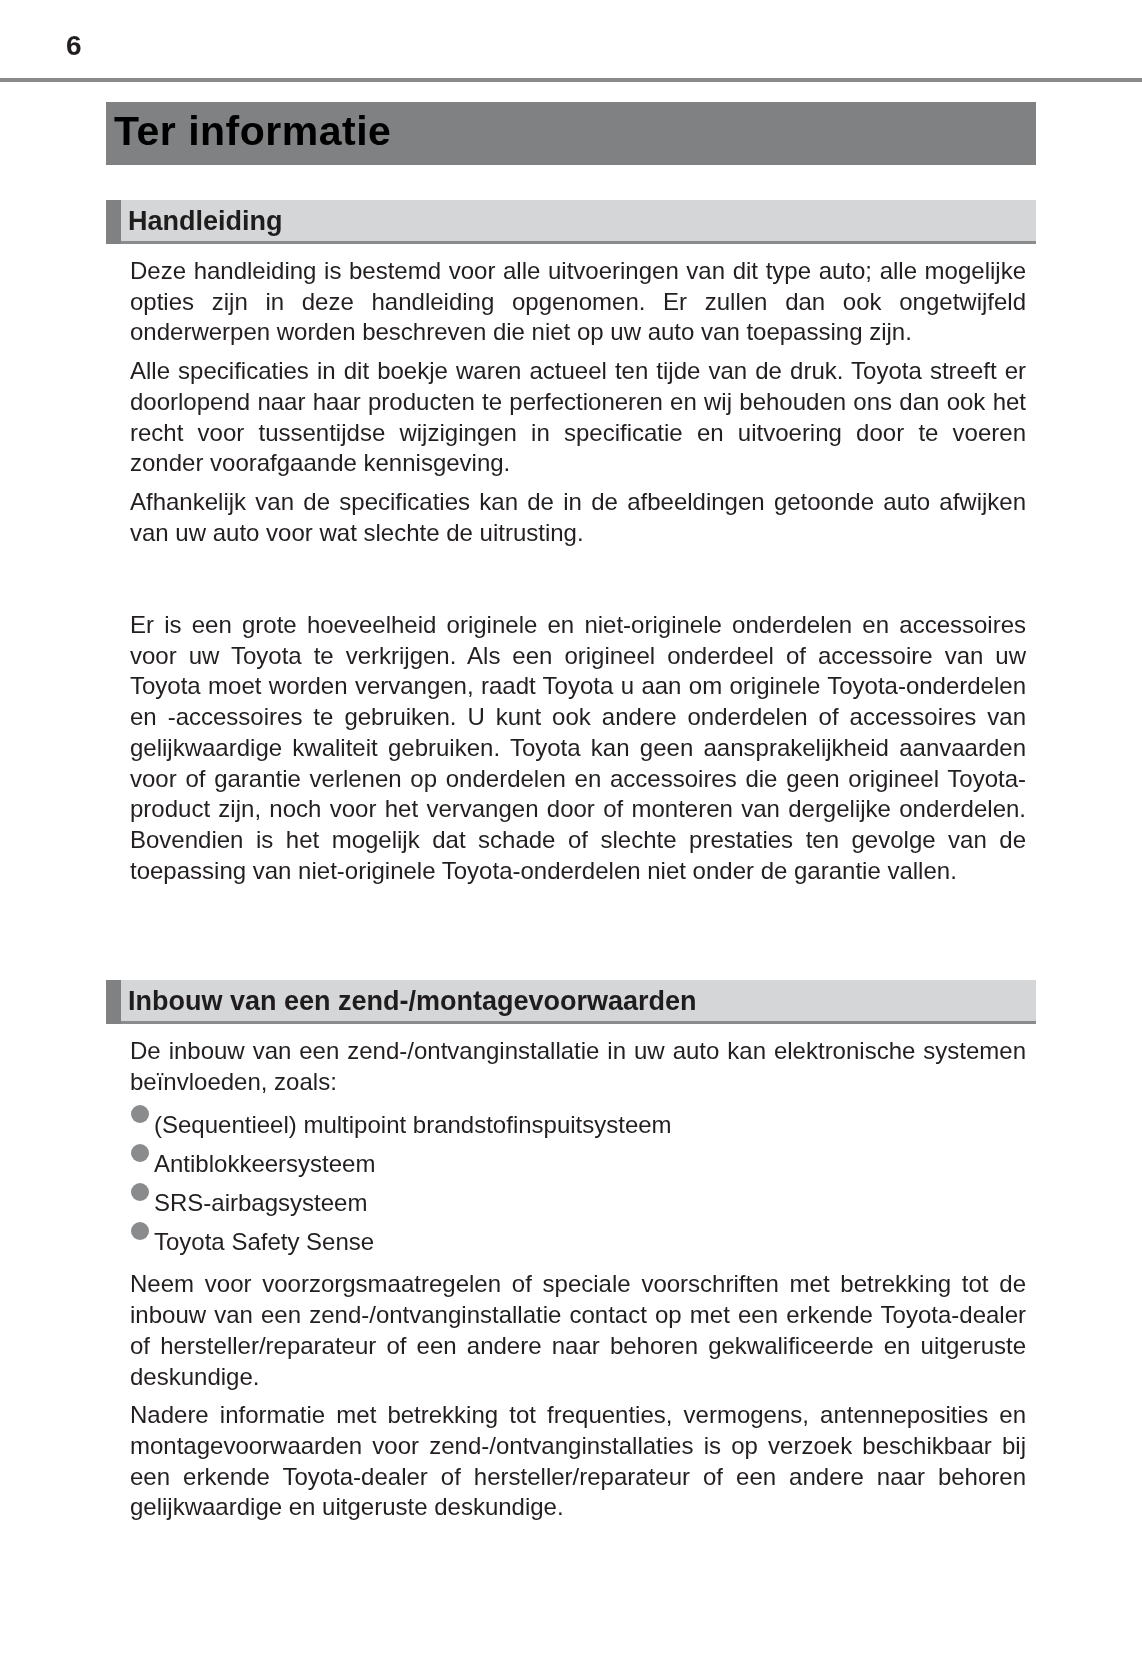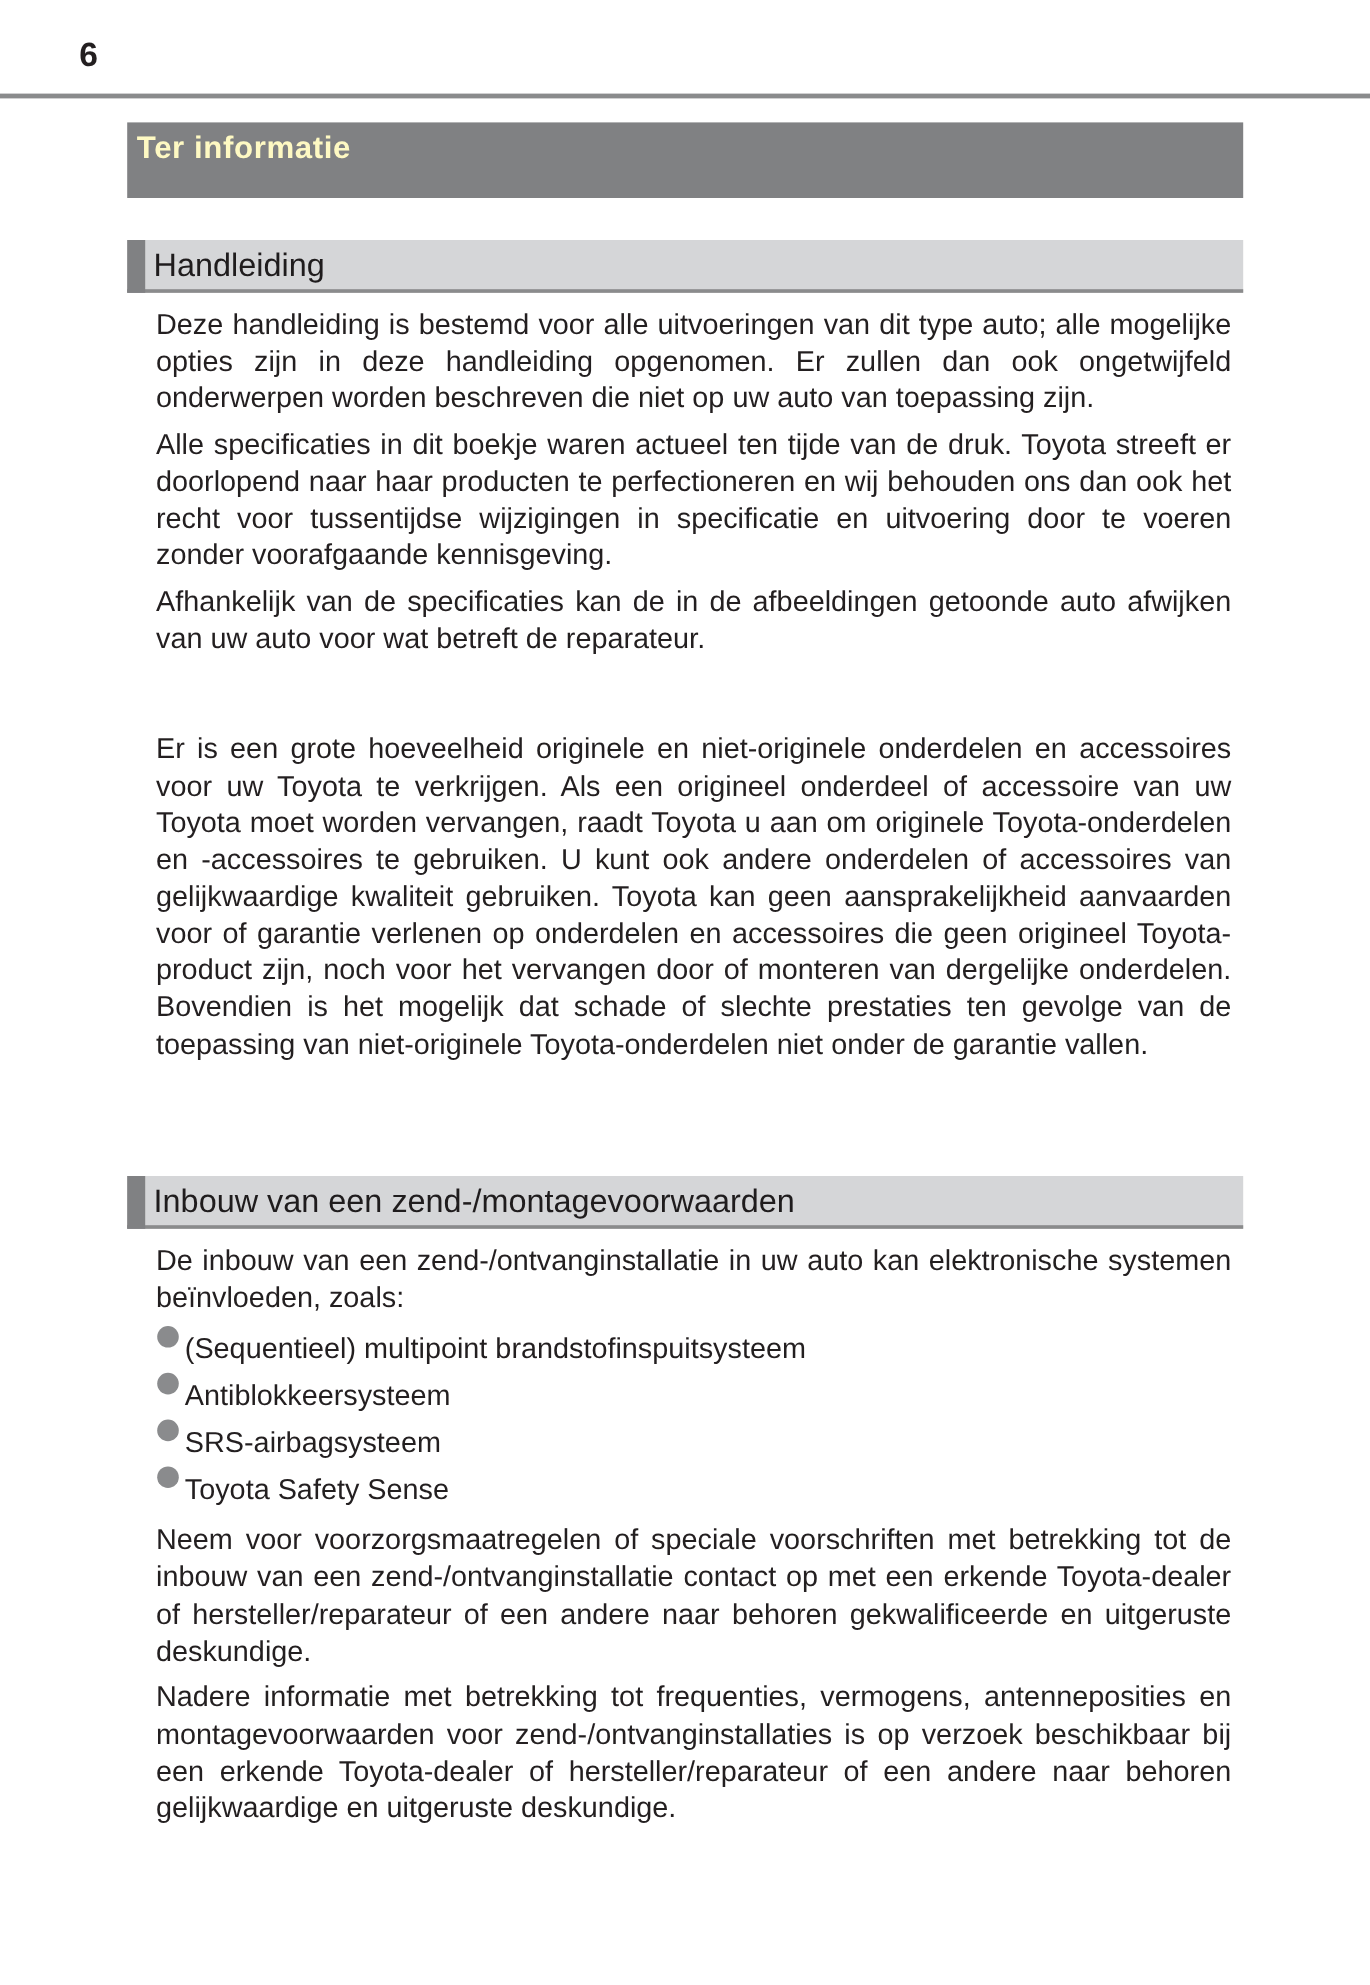--- a/index.html
+++ b/index.html
@@ -37,23 +37,23 @@
       top: 102px;
       width: 930px;
       height: 63px;
       background: #808183;
       box-sizing: border-box;
     }
     .title-bar .title-text {
       position: absolute;
       left: 8px;
       top: 6px;
-      font-size: 26px;
+      font-size: 41px;
       font-weight: bold;
-      color: #fef9c3;
+      color: #000000;
       letter-spacing: 0.5px;
     }
     .content {
       position: absolute;
       left: 106px;
       top: 200px;
       width: 930px;
     }
     .section-bar {
       position: relative;
@@ -69,21 +69,21 @@
       top: 0;
       width: 15px;
       height: 44px;
       background: #808183;
     }
     .section-bar .section-title {
       position: absolute;
       left: 22px;
       top: 6px;
       font-size: 27px;
-      font-weight: normal;
+      font-weight: bold;
       color: #1f1c1d;
       white-space: nowrap;
     }
     .section-body {
       padding-left: 24px;
       width: 896px;
       box-sizing: content-box;
     }
     .para {
       font-size: 24px;
@@ -134,21 +134,21 @@
 <div class="content">
 
   <section id="sec1">
     <div class="section-bar">
       <span class="stripe"></span>
       <span class="section-title">Handleiding</span>
     </div>
     <div class="section-body">
       <p class="para">Deze handleiding is bestemd voor alle uitvoeringen van dit type auto; alle mogelijke opties zijn in deze handleiding opgenomen. Er zullen dan ook ongetwijfeld onderwerpen worden beschreven die niet op uw auto van toe­passing zijn.</p>
       <p class="para">Alle specificaties in dit boekje waren actueel ten tijde van de druk. Toyota streeft er doorlopend naar haar producten te perfectioneren en wij behouden ons dan ook het recht voor tussentijdse wijzigingen in specificatie en uitvoe­ring door te voeren zonder voorafgaande kennisgeving.</p>
-      <p class="para">Afhankelijk van de specificaties kan de in de afbeeldingen getoonde auto afwijken van uw auto voor wat betreft de reparateur.</p>
+      <p class="para">Afhankelijk van de specificaties kan de in de afbeeldingen getoonde auto afwijken van uw auto voor wat slechte de uitrusting.</p>
     </div>
   </section>
 
   <section id="sec2">
     <div class="section-body">
       <p class="para">Er is een grote hoeveelheid originele en niet-originele onderdelen en acces­soires voor uw Toyota te verkrijgen. Als een origineel onderdeel of accessoire van uw Toyota moet worden vervangen, raadt Toyota u aan om originele Toyota-onderdelen en -accessoires te gebruiken. U kunt ook andere onder­delen of accessoires van gelijkwaardige kwaliteit gebruiken. Toyota kan geen aansprakelijkheid aanvaarden voor of garantie verlenen op onderdelen en accessoires die geen origineel Toyota-product zijn, noch voor het vervangen door of monteren van dergelijke onderdelen. Bovendien is het mogelijk dat schade of slechte prestaties ten gevolge van de toepassing van niet-originele Toyota-onderdelen niet onder de garantie vallen.</p>
     </div>
   </section>
 
   <section id="sec3">

